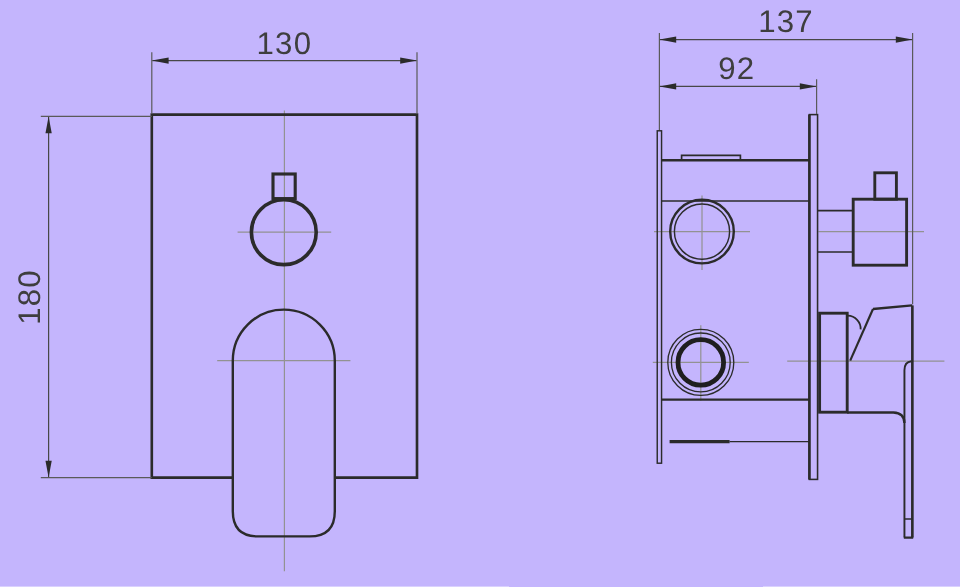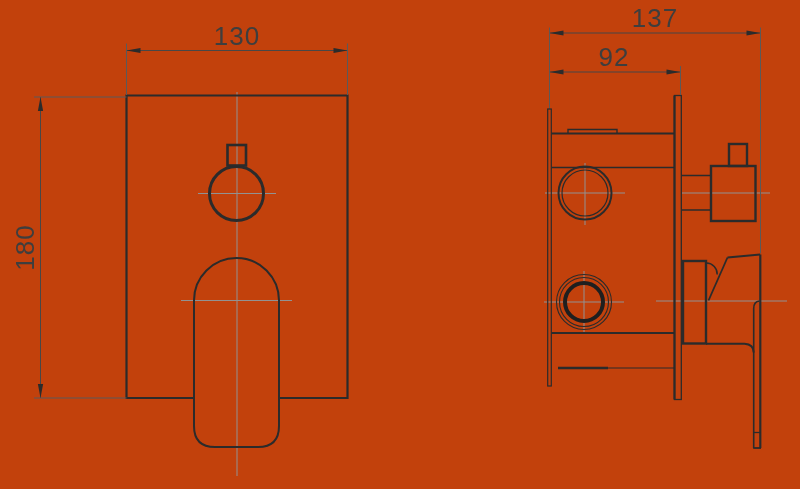--- a/index.html
+++ b/index.html
@@ -1,16 +1,16 @@
 <!DOCTYPE html>
 <html><head>
 <meta charset="utf-8">
 <style>
   html,body{margin:0;padding:0;background:#ffffff;}
-  .stage{width:800px;height:489px;background:#c2410c;position:relative;overflow:hidden;}
+  .stage{width:800px;height:489px;background:#c4b5fd;position:relative;overflow:hidden;}
   svg{display:block;}
   
   .ol2{stroke:#2b2b2b;stroke-width:2.2;fill:none;stroke-linecap:butt;stroke-linejoin:miter;}
   .ol{stroke:#2b2b2b;stroke-width:1.4;fill:none;stroke-linecap:butt;}
   .thin{stroke:#5a5a5a;stroke-width:1;fill:none;}
   .cl{stroke:#929292;stroke-width:1;fill:none;}
   .dim{stroke:#474747;stroke-width:1;fill:none;}
   .arr{fill:#2b2b2b;stroke:none;}
   .dimtext{
     font-family:"Liberation Sans","DejaVu Sans",sans-serif;

